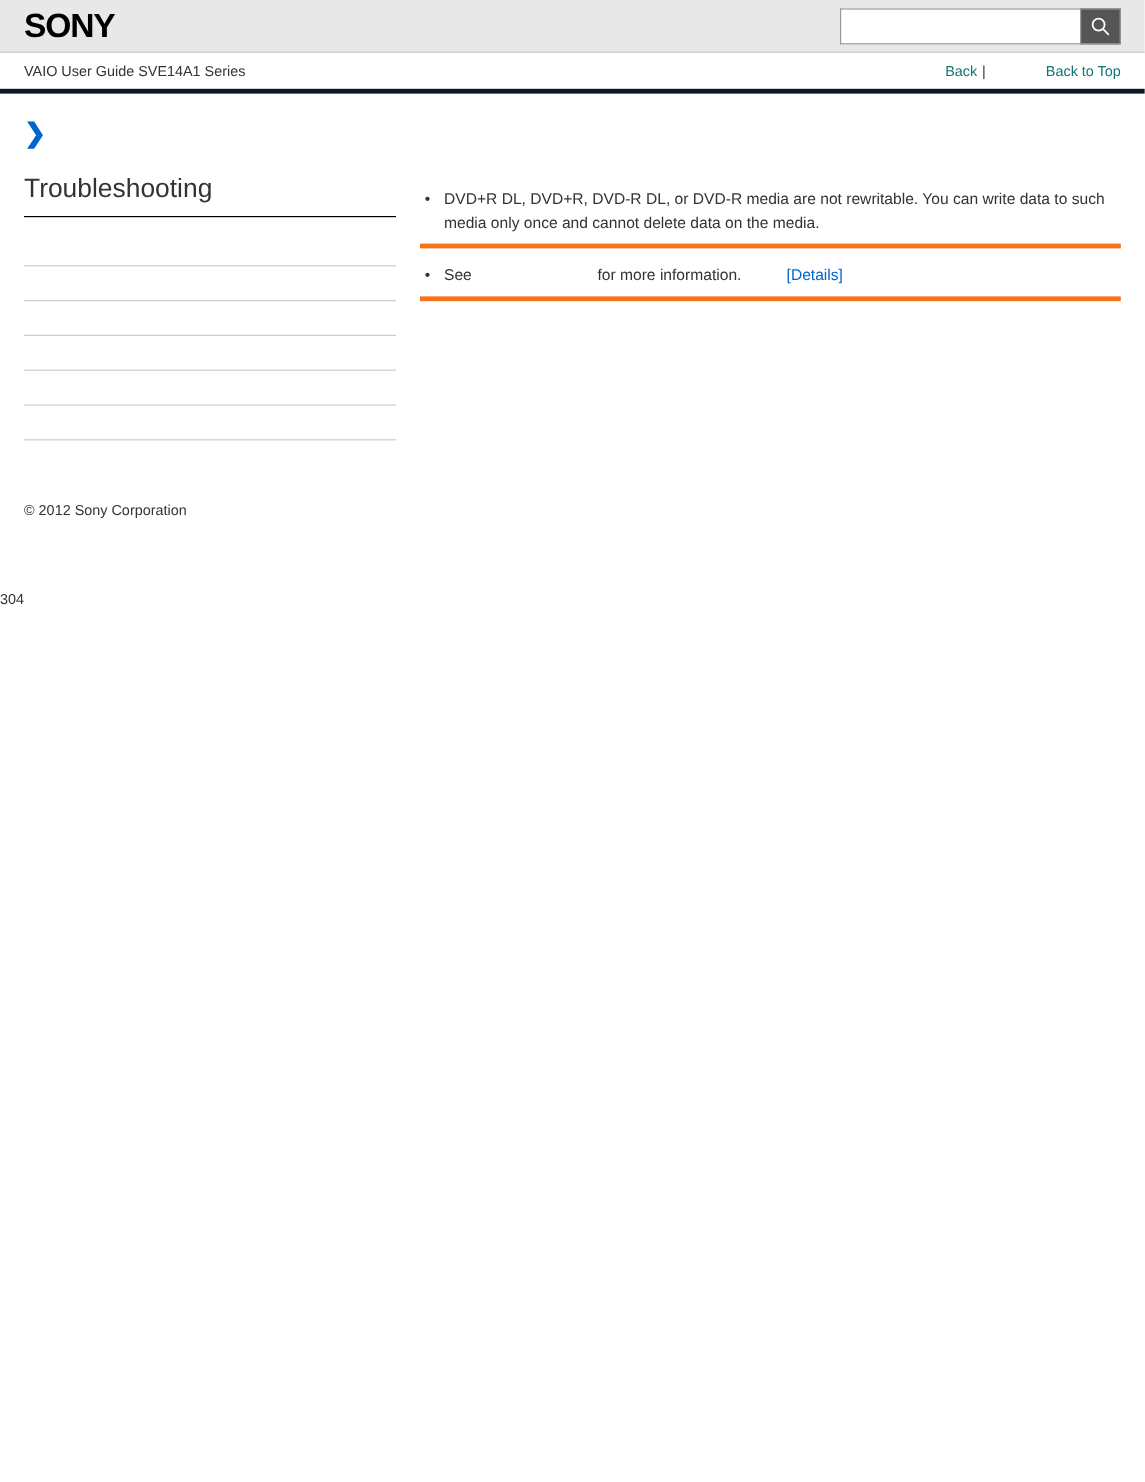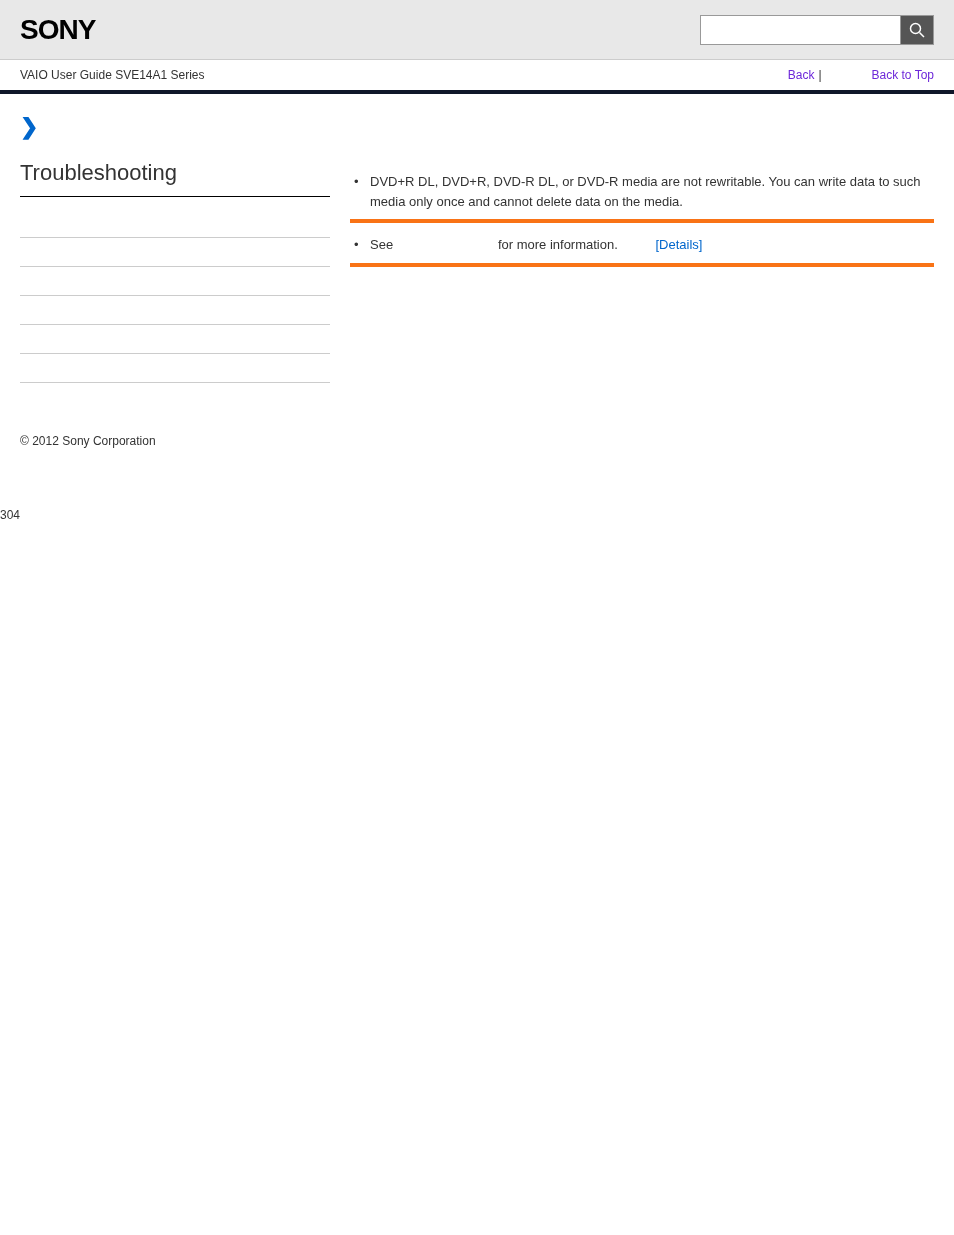--- a/index.html
+++ b/index.html
@@ -17,21 +17,21 @@
       min-height: 1235px;
     }
 
     
     .header {
       background: #e8e8e8;
       padding: 12px 20px;
       display: flex;
       align-items: center;
       justify-content: space-between;
-      height: 60px;
+      height: 44px;
       border-bottom: 1px solid #ccc;
     }
 
     .sony-logo {
       font-size: 28px;
       font-weight: 900;
       color: #000;
       letter-spacing: -1px;
       font-family: 'Arial Black', Arial, sans-serif;
     }
@@ -80,21 +80,21 @@
       color: #333;
     }
 
     .nav-links {
       display: flex;
       gap: 4px;
       align-items: center;
     }
 
     .nav-link {
-      color: #6d28d9;
+      color: #0f766e;
       text-decoration: none;
       cursor: pointer;
       padding-left: 46px;
     }
 
     .nav-separator {
       color: #333;
     }
 
     

